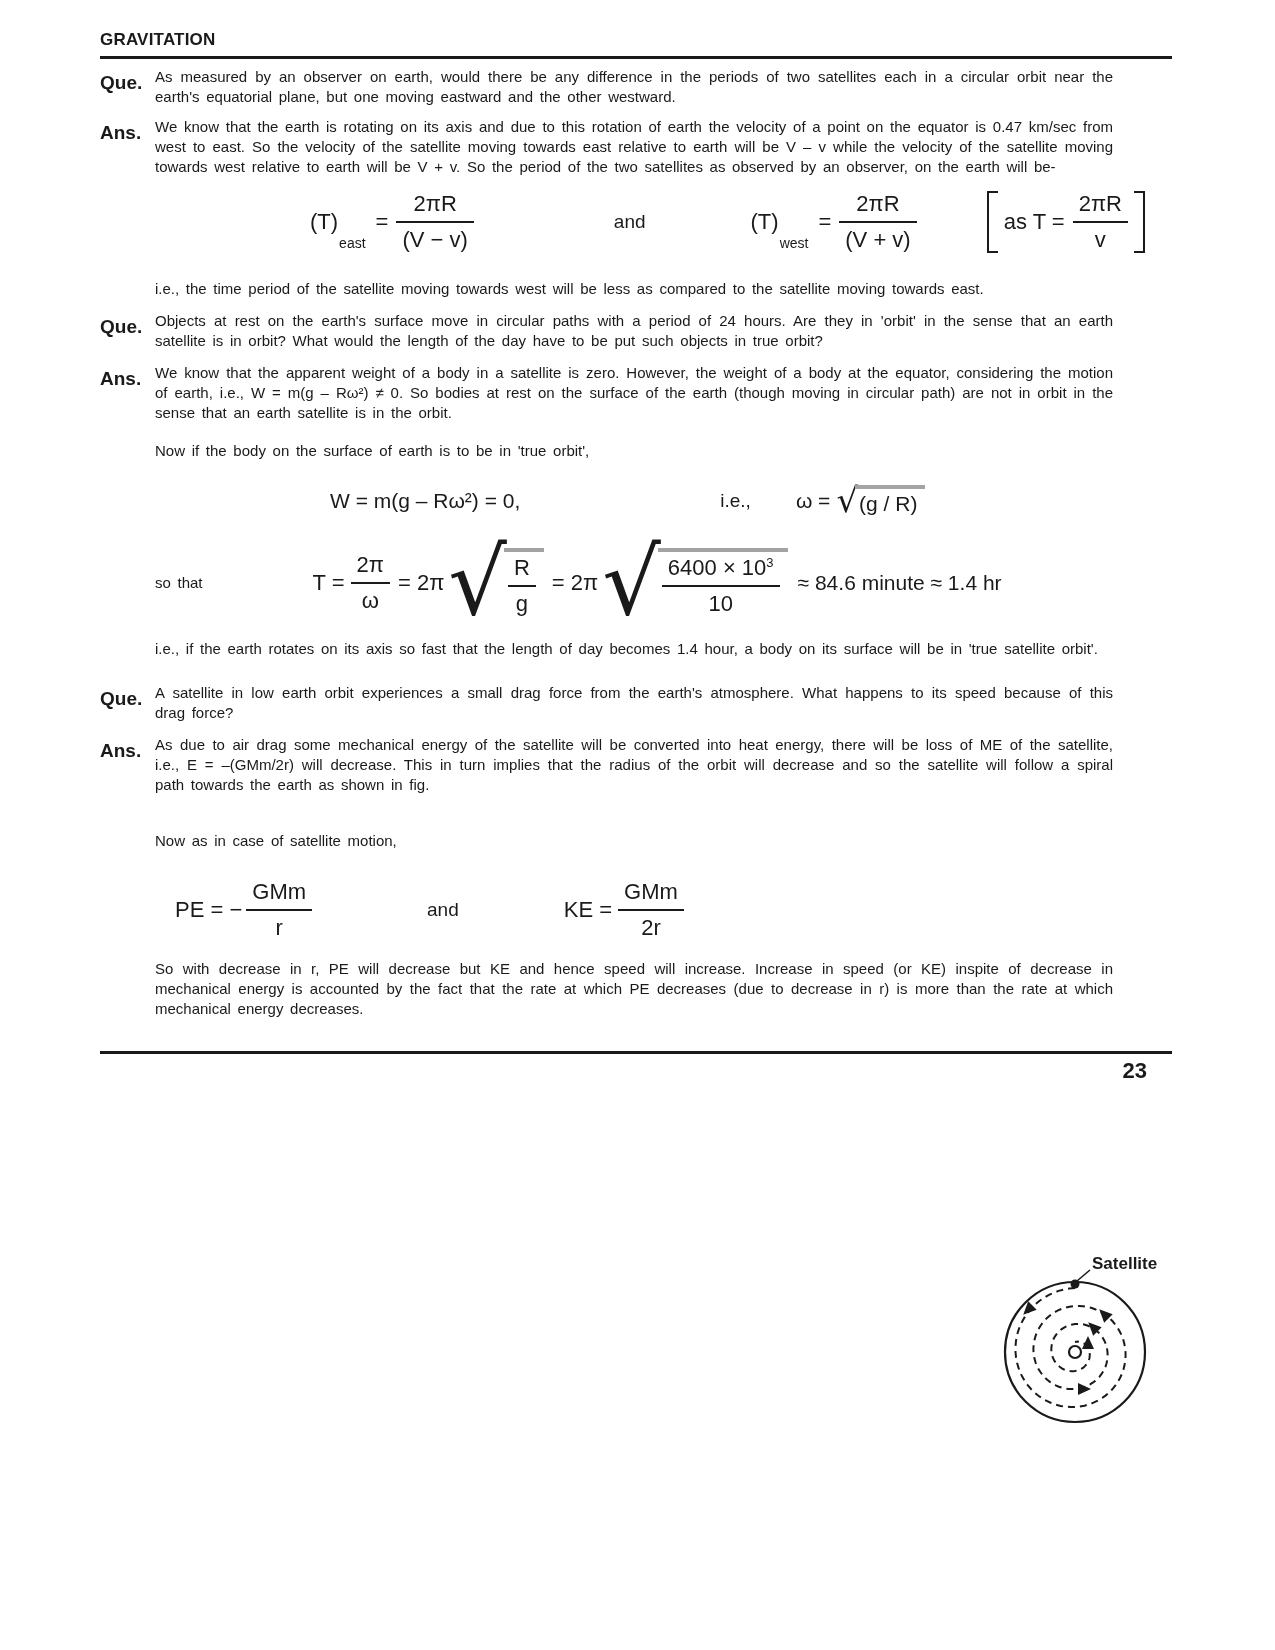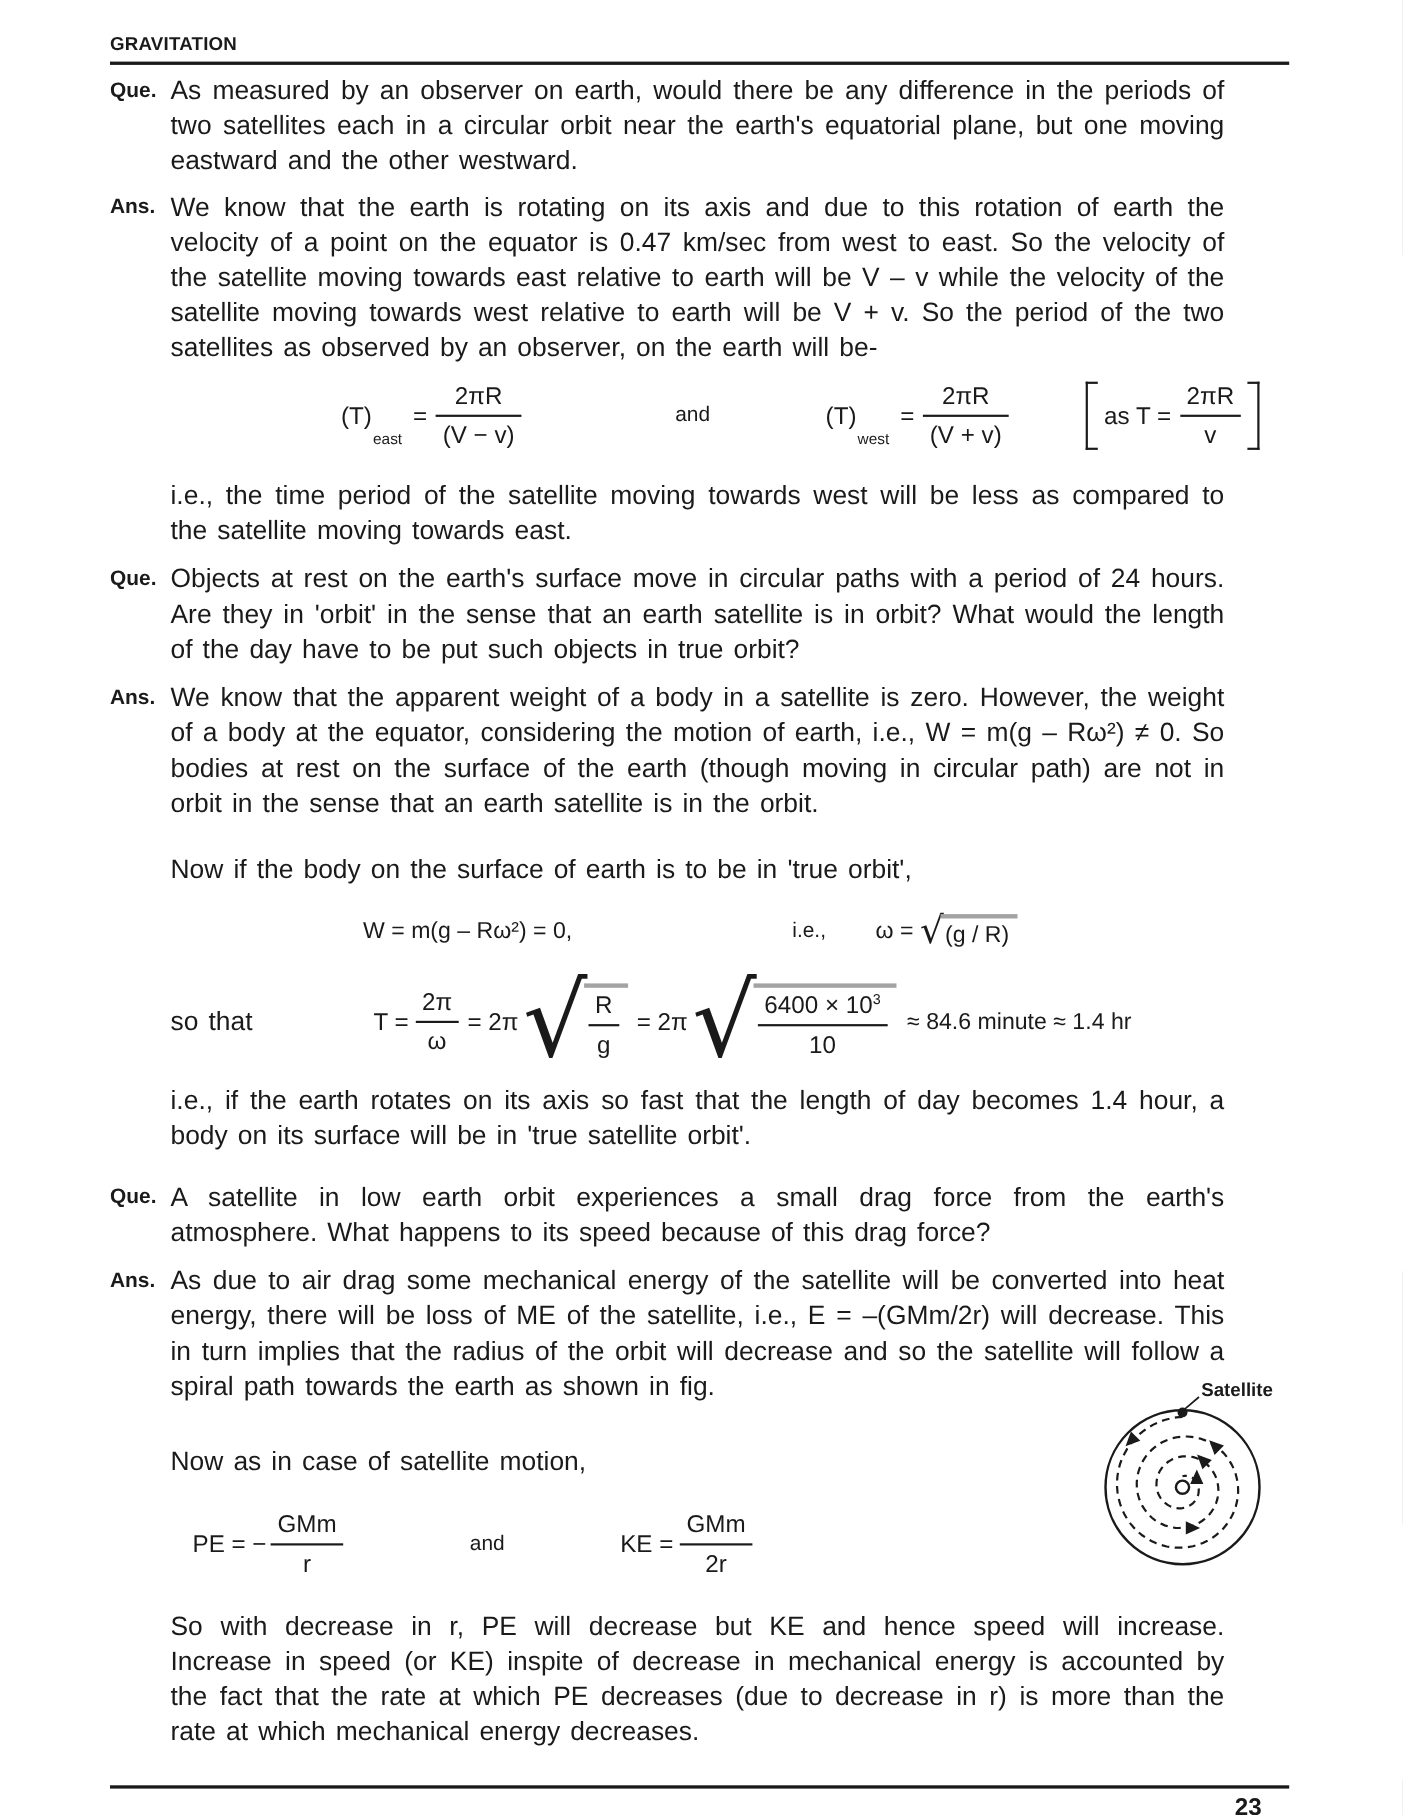--- a/index.html
+++ b/index.html
@@ -16,27 +16,27 @@
   .hdr-title{
     margin:30px 100px 0 100px;
     font-size:17px;font-weight:bold;letter-spacing:.2px;
   }
   .rule{height:3px;background:#1a1a1a;margin:6px 103px 0 100px;}
   
   .content{padding:0 162px 0 100px;}
   .qa{display:grid;grid-template-columns:55px 1fr;}
   .qa-label{font-weight:bold;font-size:19px;line-height:32px;}
   .body-text{
-    font-size:24px;line-height:32px;text-align:justify;
+    font-size:15px;line-height:20px;text-align:justify;
     word-spacing:2.5px;
   }
   .para{margin-left:55px;}
   .mt8{margin-top:8px}.mt10{margin-top:10px}.mt12{margin-top:12px}
   .mt14{margin-top:14px}.mt22{margin-top:22px}.mt24{margin-top:24px}
-  .mt26{margin-top:26px}.mt28{margin-top:28px}.mt30{margin-top:28px}
+  .mt26{margin-top:26px}.mt28{margin-top:28px}.mt30{margin-top:18px}
   .mt32{margin-top:32px}.mt36{margin-top:36px}
   
   .eq-row{display:flex;align-items:center;font-size:22px;}
   .eq-group{display:inline-flex;align-items:center;white-space:nowrap;}
   .eq-sub{font-size:14px;align-self:flex-end;margin:0 2px 2px 1px;}
   .eq-eq{margin:0 8px;}
   .frac{display:inline-block;text-align:center;vertical-align:middle;}
   .fnum{display:block;padding:0 6px 4px 6px;}
   .fden{display:block;border-top:2px solid #1a1a1a;padding:4px 6px 0 6px;}
   .bkt{width:9px;align-self:stretch;}

